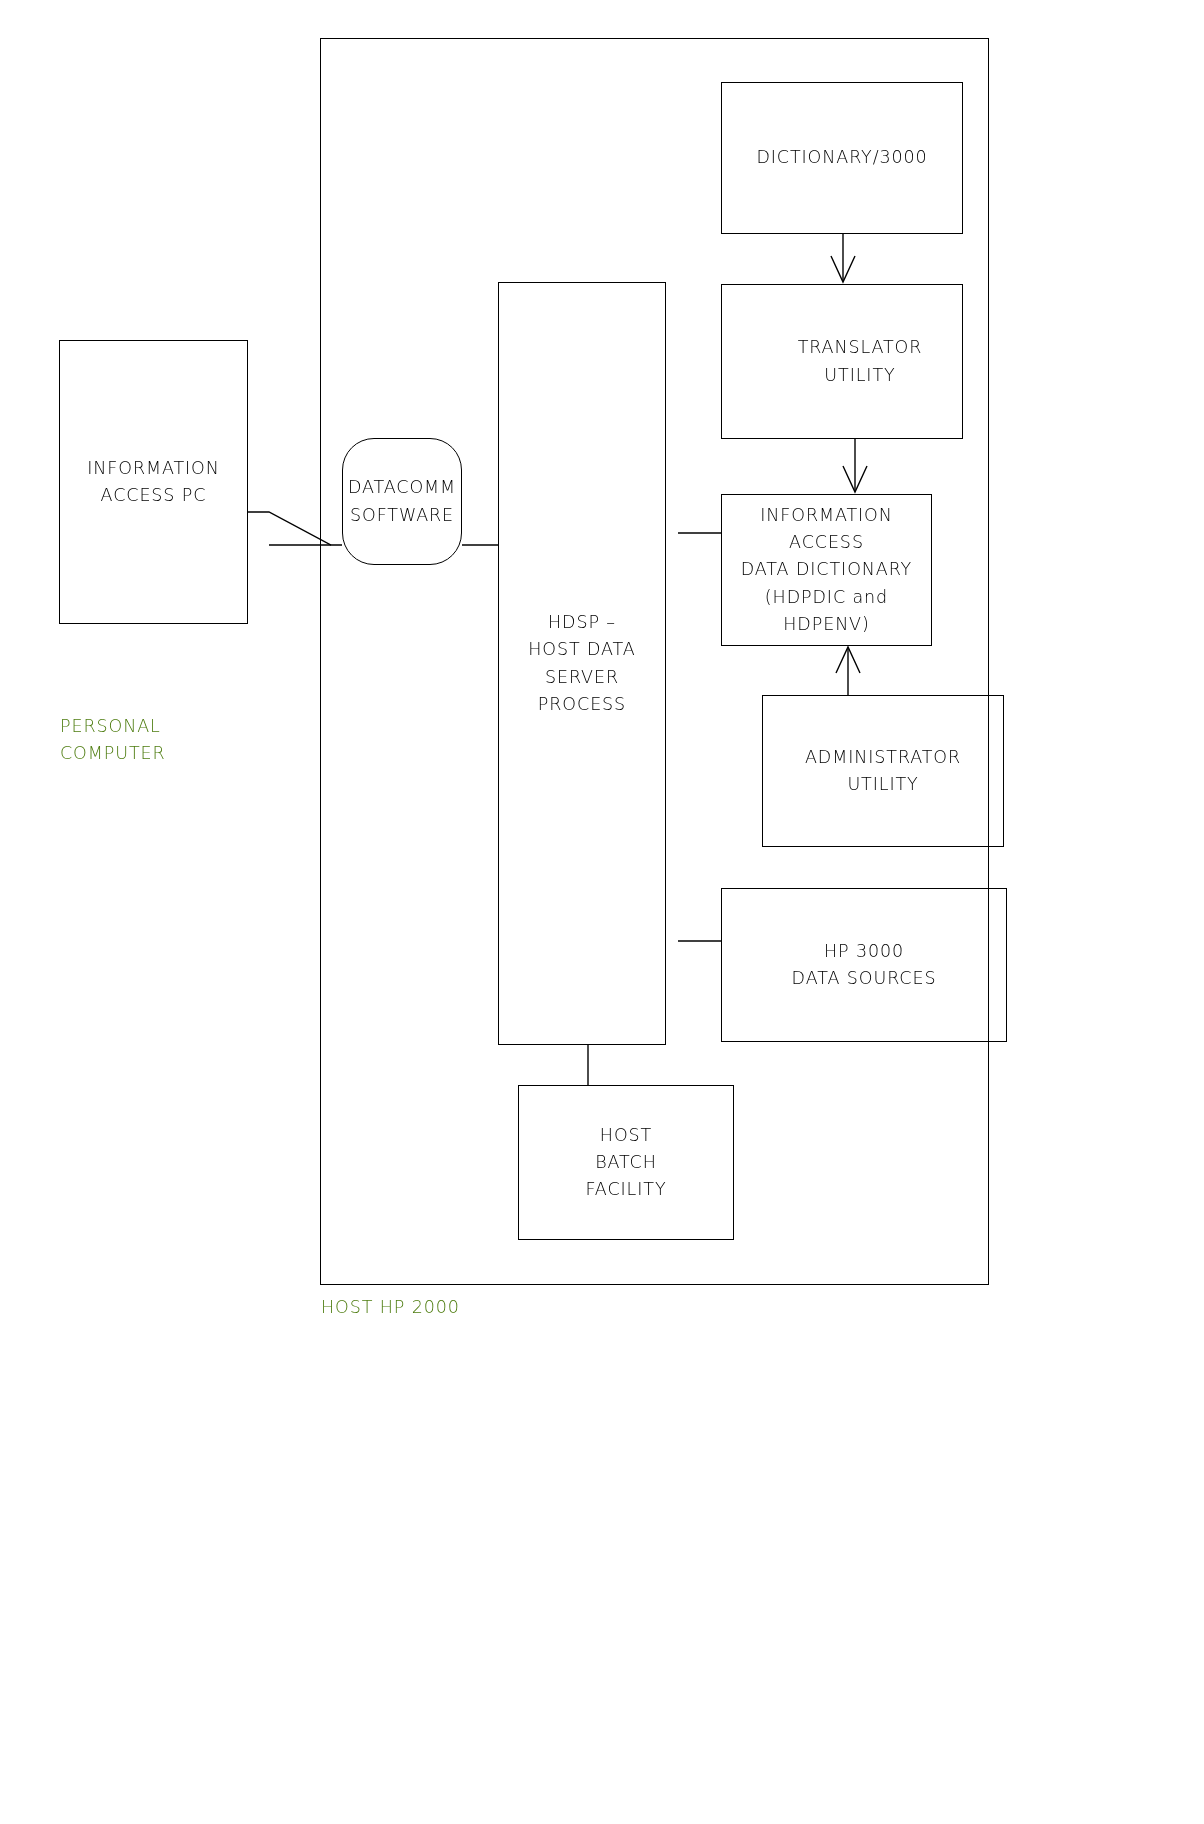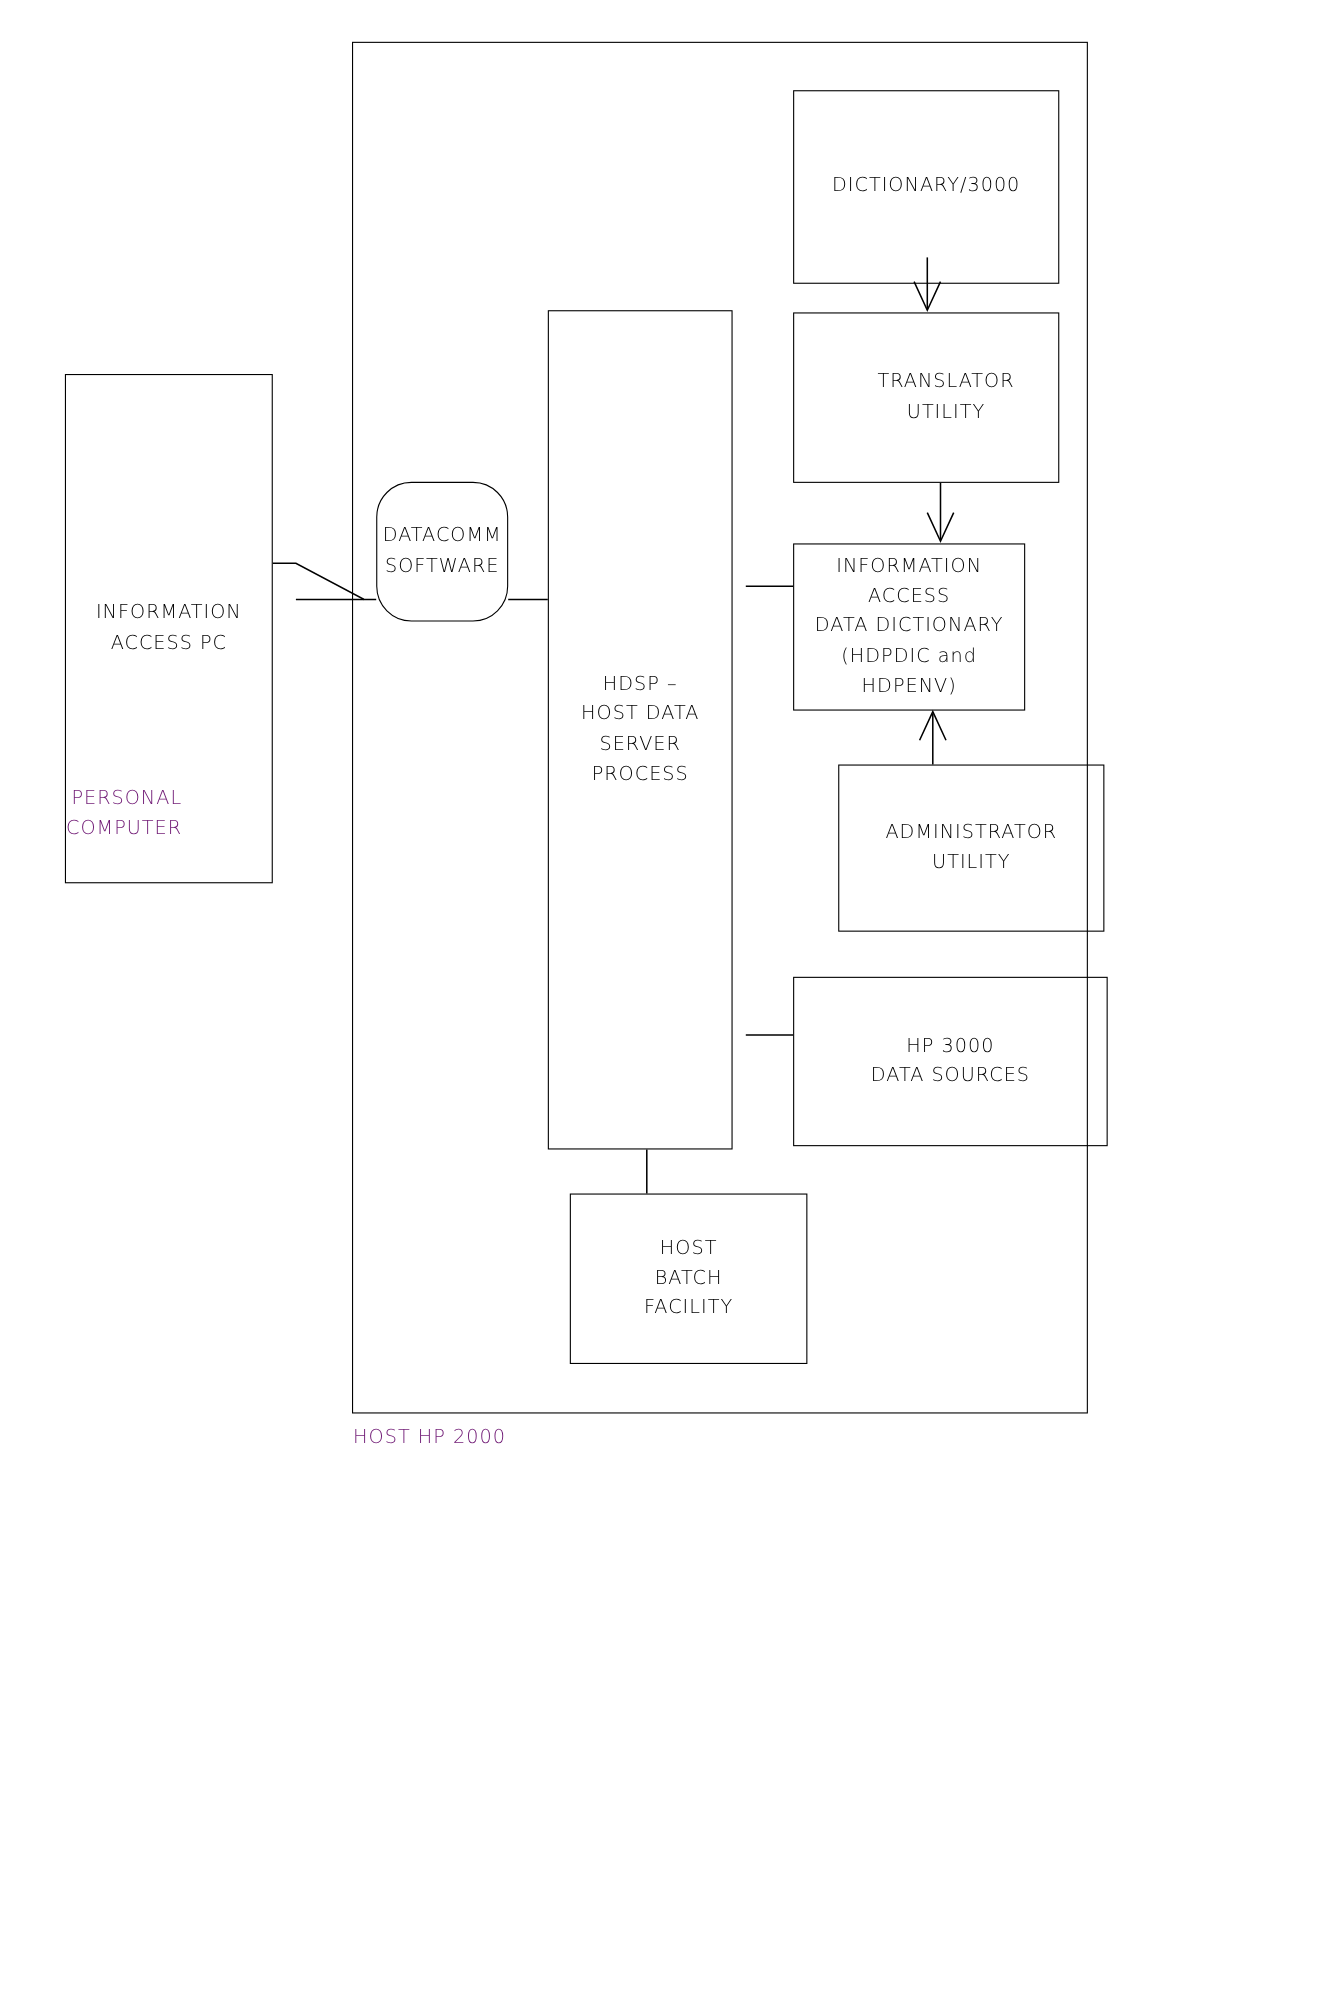--- a/index.html
+++ b/index.html
@@ -43,23 +43,23 @@
   .outer-frame {
     position: absolute;
     box-sizing: border-box;
     border: 1.6px solid #000000;
   }
   .free-label {
     position: absolute;
     font-size: 17.5px;
     line-height: 1.55;
     letter-spacing: 0.9px;
-    color: #701a75;
+    color: #4d7c0f;
     white-space: pre-line;
-    text-align: right;
+    text-align: left;
     font-weight: 300;
   }
   svg.wires {
     position: absolute;
     left: 0; top: 0;
     width: 1204px;
     height: 1824px;
     pointer-events: none;
   }
   svg.wires line, svg.wires polyline, svg.wires path {
@@ -69,41 +69,41 @@
   }
 </style>
 </head>
 <body>
 
 <div id="page">
   <div id="canvas">
 
     <div class="outer-frame" style="left:320px; top:38px; width:669px; height:1247px;"></div>
 
-    <div class="box" style="left:59px; top:340px; width:189px; height:463px;">
+    <div class="box" style="left:59px; top:340px; width:189px; height:284px;">
       <span class="label">INFORMATION
 ACCESS PC</span>
     </div>
 
     <div class="free-label" style="left:60px; top:713px;">PERSONAL
 COMPUTER</div>
 
     <div class="box" style="left:342px; top:438px; width:120px; height:127px;border-radius:32px;">
       <span class="label">DATACOMM
 SOFTWARE</span>
     </div>
 
     <div class="box" style="left:498px; top:282px; width:168px; height:763px;">
       <span class="label">HDSP –
 HOST DATA
 SERVER
 PROCESS</span>
     </div>
 
-    <div class="box" style="left:721px; top:82px; width:242px; height:176px;">
+    <div class="box" style="left:721px; top:82px; width:242px; height:152px;">
       <span class="label">DICTIONARY/3000</span>
     </div>
 
     <div class="box" style="left:721px; top:284px; width:242px; height:155px;padding-left:36px;">
       <span class="label">TRANSLATOR
 UTILITY</span>
     </div>
 
     <div class="box" style="left:721px; top:494px; width:211px; height:152px;">
       <span class="label">INFORMATION ACCESS

